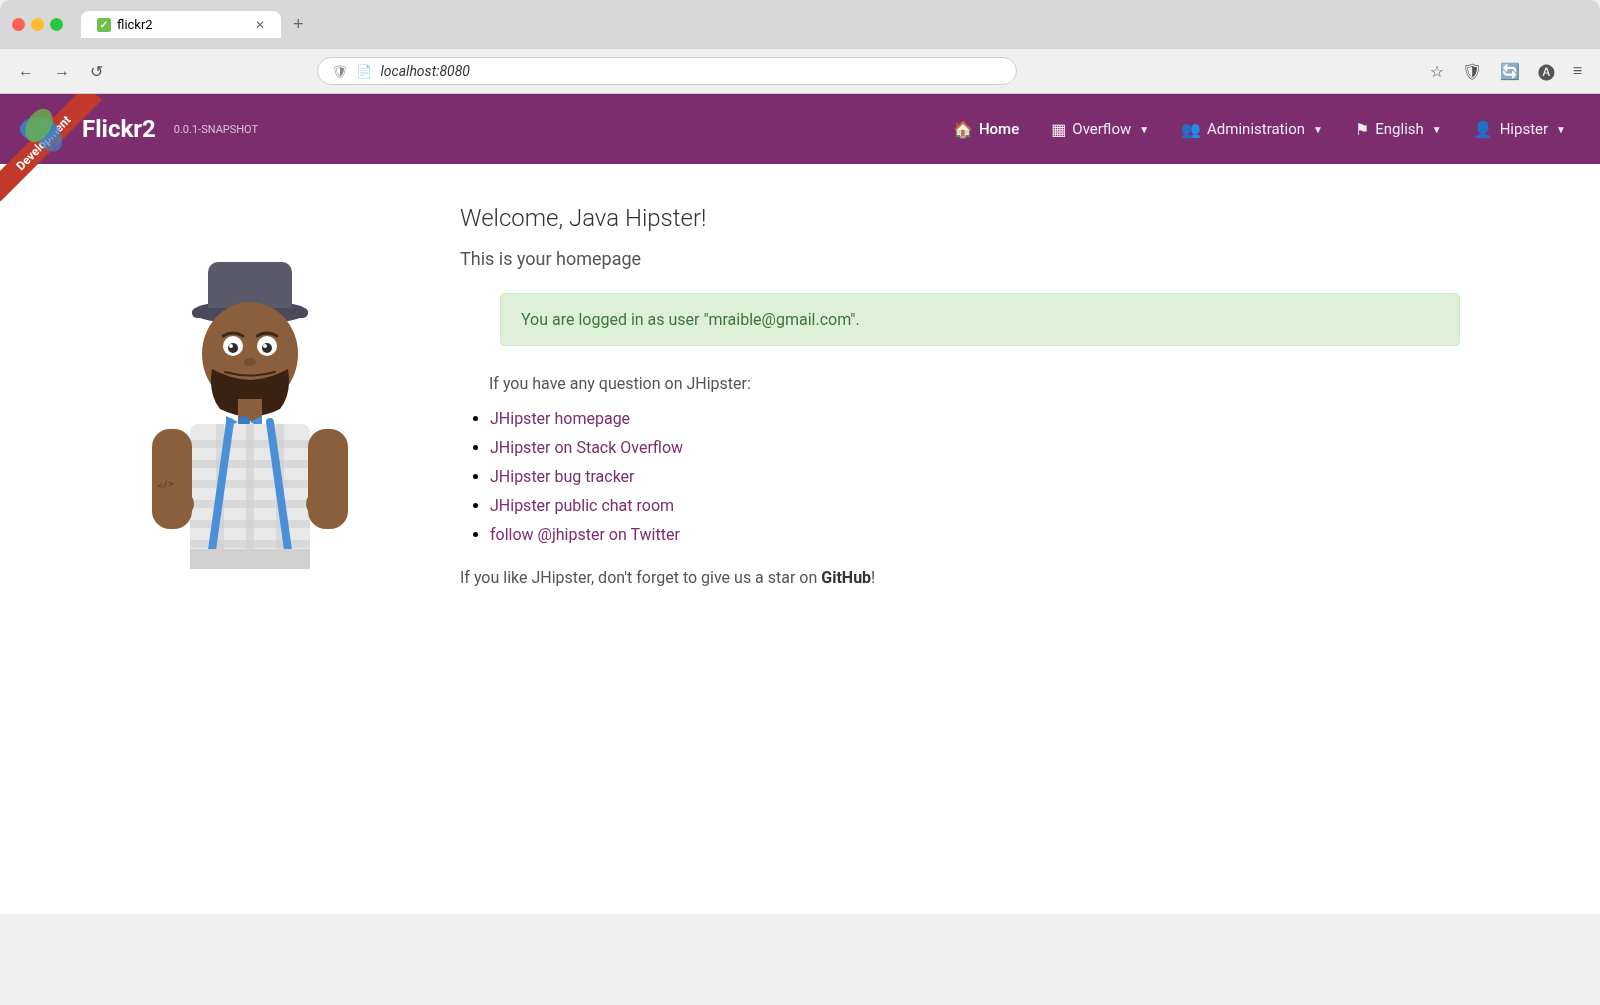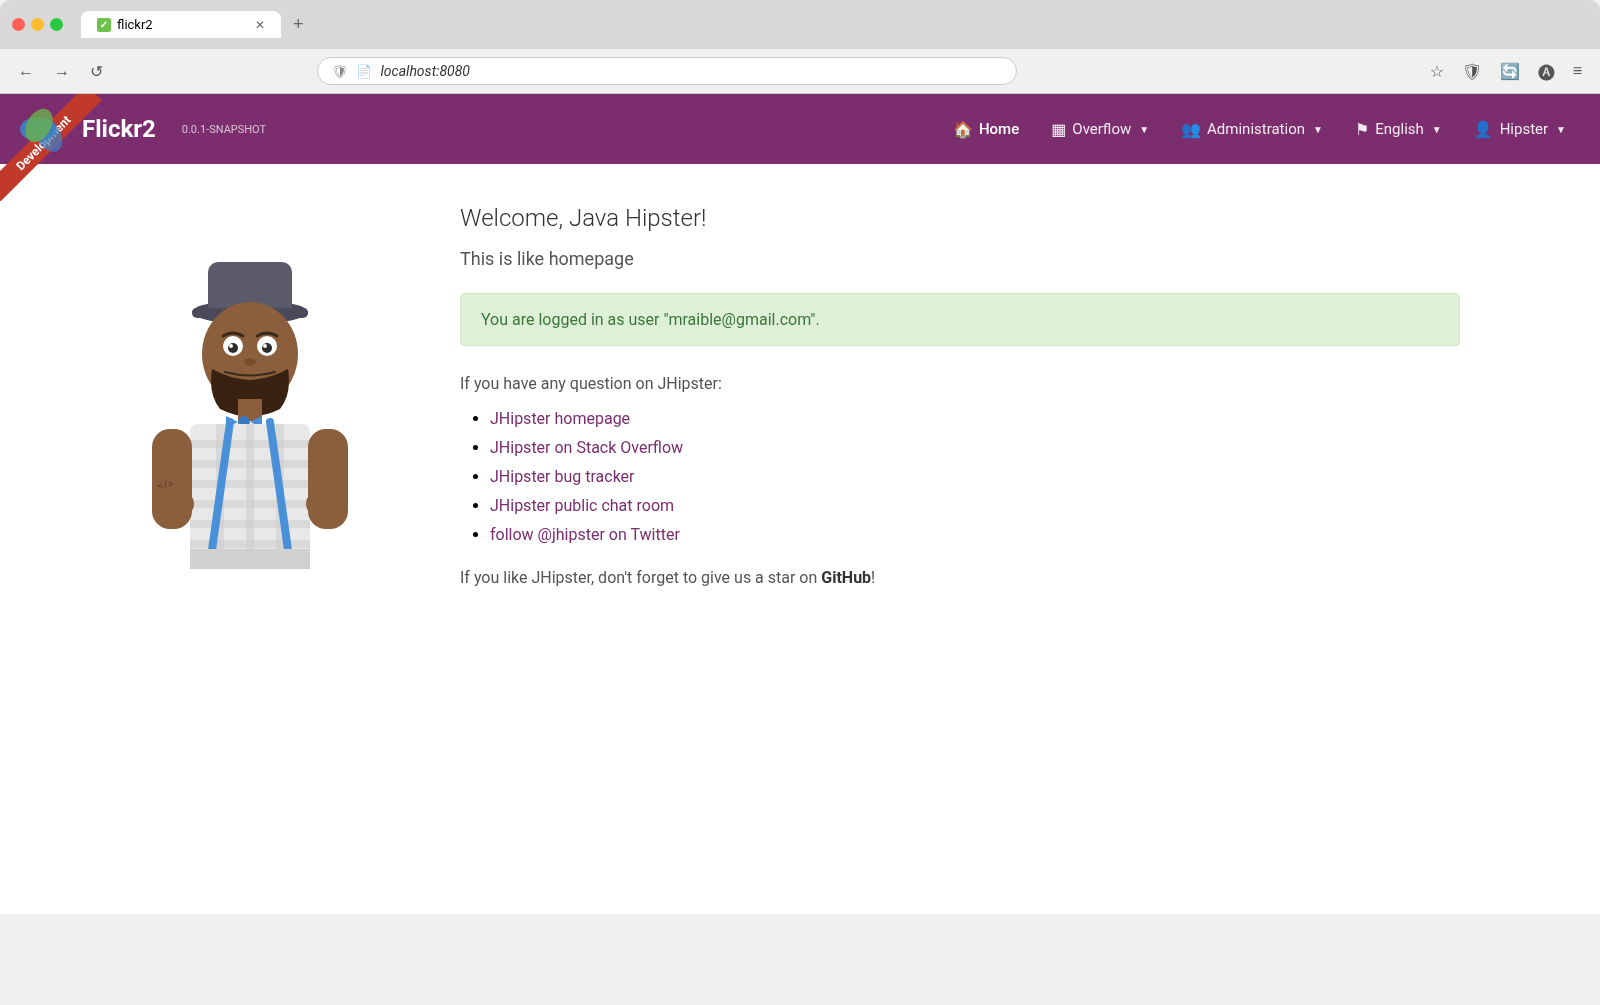--- a/index.html
+++ b/index.html
@@ -31,36 +31,36 @@
     .app-wrapper { background: white; min-height: 820px; }
 
     
     .navbar { background: #7b2d6e; padding: 0 20px; display: flex; align-items: center; height: 70px; position: relative; }
     .dev-ribbon { position: absolute; left: 0; top: 0; width: 120px; height: 120px; overflow: hidden; pointer-events: none; }
     .dev-ribbon-text { position: absolute; top: 38px; left: -28px; background: #c0392b; color: white; font-size: 12px; font-weight: bold; padding: 4px 36px; transform: rotate(-45deg); transform-origin: center; white-space: nowrap; }
     .navbar-brand { display: flex; align-items: center; gap: 12px; text-decoration: none; margin-right: 30px; }
     .brand-logo { width: 50px; height: 50px; position: relative; }
     .brand-logo svg { width: 50px; height: 50px; }
     .brand-name { color: white; font-size: 24px; font-weight: bold; }
-    .brand-version { color: rgba(255,255,255,0.7); font-size: 11px; margin-left: 14px; }
+    .brand-version { color: rgba(255,255,255,0.7); font-size: 11px; margin-left: 6px; }
     .navbar-nav { display: flex; align-items: center; gap: 4px; margin-left: auto; }
     .nav-item { display: flex; align-items: center; gap: 6px; color: rgba(255,255,255,0.9); padding: 8px 14px; border-radius: 4px; cursor: pointer; font-size: 15px; text-decoration: none; white-space: nowrap; }
     .nav-item-active { color: white; font-weight: 500; }
     .nav-icon { font-size: 16px; }
     .dropdown-arrow { font-size: 10px; margin-left: 2px; }
 
     
     .main-content { display: flex; padding: 30px 40px; max-width: 1400px; margin: 0 auto; }
     .hipster-image { width: 280px; flex-shrink: 0; margin-right: 40px; }
     .hipster-svg { width: 220px; }
     .content-area { flex: 1; padding-top: 10px; }
     .welcome-title { font-size: 24px; font-weight: 300; color: #333; margin-bottom: 16px; }
     .subtitle { font-size: 18px; color: #555; margin-bottom: 24px; }
-    .alert-success { background: #dff0d8; border: 1px solid #d6e9c6; border-radius: 4px; padding: 16px 20px; color: #3c763d; font-size: 16px; margin-bottom: 28px; }
-    .question-text { font-size: 16px; color: #555; margin-bottom: 16px; }
+    .alert-success { background: #dff0d8; border: 1px solid #d6e9c6; border-radius: 4px; padding: 16px 20px; color: #3c763d; font-size: 16px; margin-bottom: 28px; margin-left: 40px; }
+    .question-text { font-size: 16px; color: #555; margin-bottom: 16px; margin-left: 29px; }
     .links-list { list-style: disc; margin-left: 30px; margin-bottom: 24px; }
     .links-list li { margin-bottom: 10px; }
     .links-list a { color: #7b2d6e; font-weight: normal; text-decoration: none; font-size: 16px; }
     .github-text { font-size: 16px; color: #555; }
     .github-link { color: #333; font-weight: bold; text-decoration: none; }
   </style>
 </head>
 <body>
 
 <div class="browser-chrome">
@@ -203,21 +203,21 @@
         <ellipse cx="182" cy="310" rx="16" ry="14" fill="#8B5E3C"></ellipse>
 
         <text x="18" y="295" font-size="9" fill="#5a3a2a" font-family="monospace" transform="rotate(-10 18 295)">&lt;/&gt;</text>
 
         <rect x="50" y="355" width="120" height="20" rx="0" fill="#d0d0d0"></rect>
       </svg>
     </div>
 
     <div class="content-area">
       <h1 class="welcome-title">Welcome, Java Hipster!</h1>
-      <p class="subtitle">This is like homepage</p>
+      <p class="subtitle">This is your homepage</p>
 
       <div class="alert-success">
         <span>You are logged in as user "mraible@gmail.com".</span>
       </div>
 
       <p class="question-text">If you have any question on JHipster:</p>
 
       <ul class="links-list">
         <li>
           <a href="#">JHipster homepage</a>

